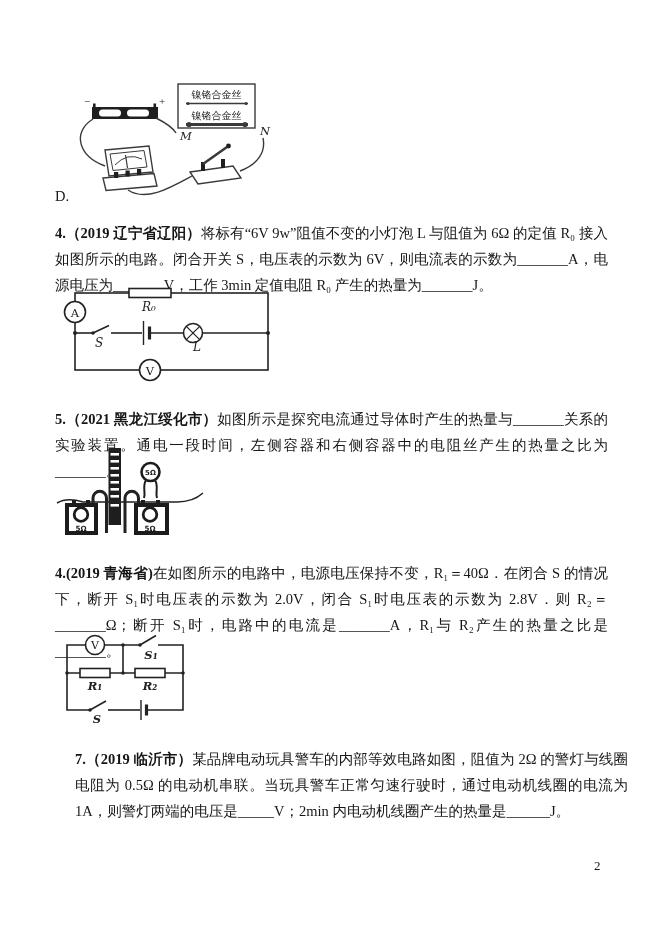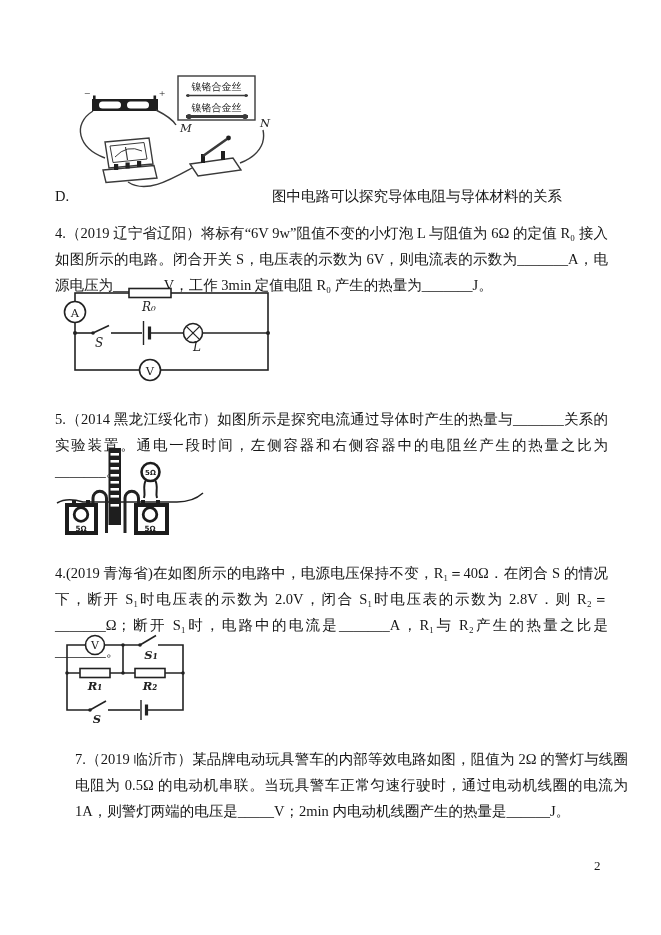--- a/index.html
+++ b/index.html
@@ -5,35 +5,35 @@
   html,body{margin:0;padding:0;}
   body{
     width:661px;height:935px;position:relative;background:#ffffff;
     font-family:"Liberation Serif","DejaVu Serif","DejaVu Sans",serif;
     color:#161616;overflow:hidden;
   }
   .para{
     position:absolute;left:55px;width:553px;
     font-size:14.5px;line-height:26px;text-align:justify;
   }
-  .qlabel{font-weight:normal;}
+  .qlabel{font-weight:bold;}
   .figure{position:absolute;}
   svg{display:block;}
   svg text{fill:#222;}
   .cn-svg{font-family:"DejaVu Sans","Liberation Sans",sans-serif;}
   .sym{font-family:"DejaVu Serif","Liberation Serif",serif;font-style:italic;}
   .meter-letter{font-family:"DejaVu Serif","Liberation Serif",serif;}
   #d-line{position:absolute;left:55px;top:184px;width:553px;font-size:14.5px;line-height:24px;}
   #d-caption{position:absolute;left:217px;top:0;}
   #page-number{position:absolute;left:594px;top:858px;font-size:13px;}
 </style>
 </head>
 <body>
 
-<div class="figure" style="left:56px;top:68px;">
+<div class="figure" style="left:56px;top:76px;">
   <svg width="240" height="132" viewBox="0 0 240 132">
     <g stroke="#3a3a3a" fill="none" stroke-width="1.4">
 
       <rect x="122" y="8" width="77" height="44" fill="#ffffff"></rect>
       <line x1="130" y1="27.5" x2="192" y2="27.5"></line>
       <line x1="130" y1="48.5" x2="192" y2="48.5" stroke-width="2.8"></line>
     </g>
     <circle cx="132" cy="27.5" r="1.5" fill="#3a3a3a"></circle>
     <circle cx="190" cy="27.5" r="1.5" fill="#3a3a3a"></circle>
     <circle cx="133" cy="48.5" r="2.6" fill="#3a3a3a"></circle>
@@ -74,21 +74,20 @@
       <path d="M72,114 C90,126 114,112 136,100"></path>
       <path d="M184,95 C202,88 210,76 207,62"></path>
     </g>
     <text class="sym" x="124" y="64" font-size="11.5">M</text>
     <text class="sym" x="204" y="59" font-size="11.5">N</text>
   </svg>
 </div>
 
 <div id="d-line">
   <span>D.</span>
-  <span id="d-caption">图中电路可以探究导体电阻与导体材料的关系</span>
 </div>
 
 <p class="para" style="top:205px;"><span class="qlabel">4.（2019 辽宁省辽阳）</span><span>将标有“6V 9w”阻值不变的小灯泡 L 与阻值为 6Ω 的定值 R₀ 接入如图所示的电路。闭合开关 S，电压表的示数为 6V，则电流表的示数为_______A，电源电压为_______V，工作 3min 定值电阻 R₀ 产生的热量为_______J。</span></p>
 
 <div class="figure" style="left:57px;top:282px;">
   <svg width="218" height="112" viewBox="0 0 218 112">
     <g stroke="#222" stroke-width="1.6" fill="none">
       <rect x="18" y="11" width="193" height="77"></rect>
       <rect x="72" y="6.5" width="42" height="9" fill="#ffffff"></rect>
       <circle cx="18" cy="30" r="10.5" fill="#ffffff"></circle>
@@ -108,21 +107,21 @@
     <circle cx="211" cy="51" r="2" fill="#222"></circle>
     <circle cx="36" cy="51" r="1.8" fill="#222"></circle>
     <text class="sym" x="92" y="29" font-size="12" text-anchor="middle">R₀</text>
     <text class="meter-letter" x="18" y="34.5" font-size="11.5" text-anchor="middle">A</text>
     <text class="sym" x="42" y="65" font-size="12" text-anchor="middle">S</text>
     <text class="sym" x="140" y="68.5" font-size="12" text-anchor="middle">L</text>
     <text class="meter-letter" x="93" y="92.5" font-size="11.5" text-anchor="middle">V</text>
   </svg>
 </div>
 
-<p class="para" style="top:391px;"><span class="qlabel">5.（2014 黑龙江绥化市）</span><span>如图所示是探究电流通过导体时产生的热量与_______关系的实验装置。通电一段时间，左侧容器和右侧容器中的电阻丝产生的热量之比为_______。</span></p>
+<p class="para" style="top:391px;"><span class="qlabel">5.（2021 黑龙江绥化市）</span><span>如图所示是探究电流通过导体时产生的热量与_______关系的实验装置。通电一段时间，左侧容器和右侧容器中的电阻丝产生的热量之比为_______。</span></p>
 
 <div class="figure" style="left:55px;top:442px;">
   <svg width="150" height="98" viewBox="0 0 150 98">
 
     <rect x="53.5" y="6" width="12.5" height="77" fill="#1e1e1e"></rect>
     <g fill="#ffffff">
       <rect x="55.5" y="11" width="8.5" height="2.6"></rect>
       <rect x="55.5" y="18" width="8.5" height="2.6"></rect>
       <rect x="55.5" y="25" width="8.5" height="2.6"></rect>
       <rect x="55.5" y="32" width="8.5" height="2.6"></rect>

